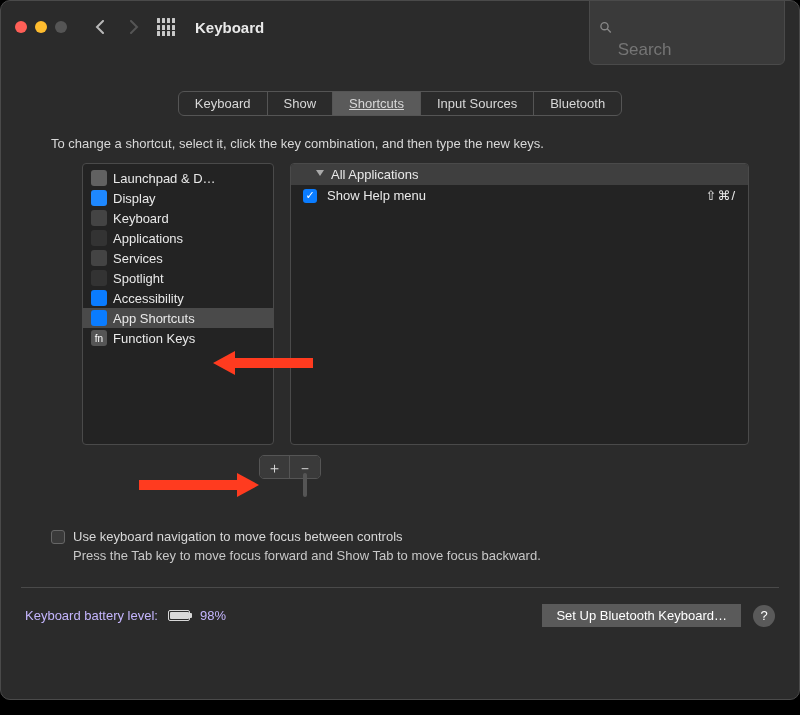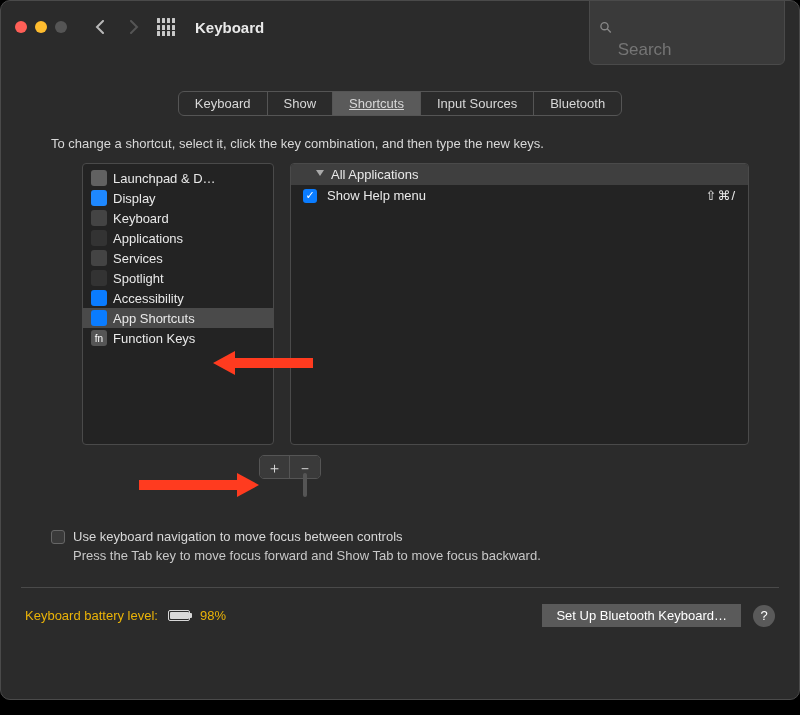--- a/index.html
+++ b/index.html
@@ -206,21 +206,21 @@
     background: #4a4a4a;
     margin: 24px 20px 0 20px;
   }
   .footer {
     display: flex;
     align-items: center;
     padding: 16px 24px;
   }
   .battery {
     display: flex; align-items: center; gap: 10px;
-    color: #eab308;
+    color: #c4b5fd;
   }
   .battery-icon {
     width: 22px; height: 11px;
     border: 1px solid #d8d8d8;
     border-radius: 2px;
     position: relative;
   }
   .battery-icon::after {
     content: "";
     position: absolute;

